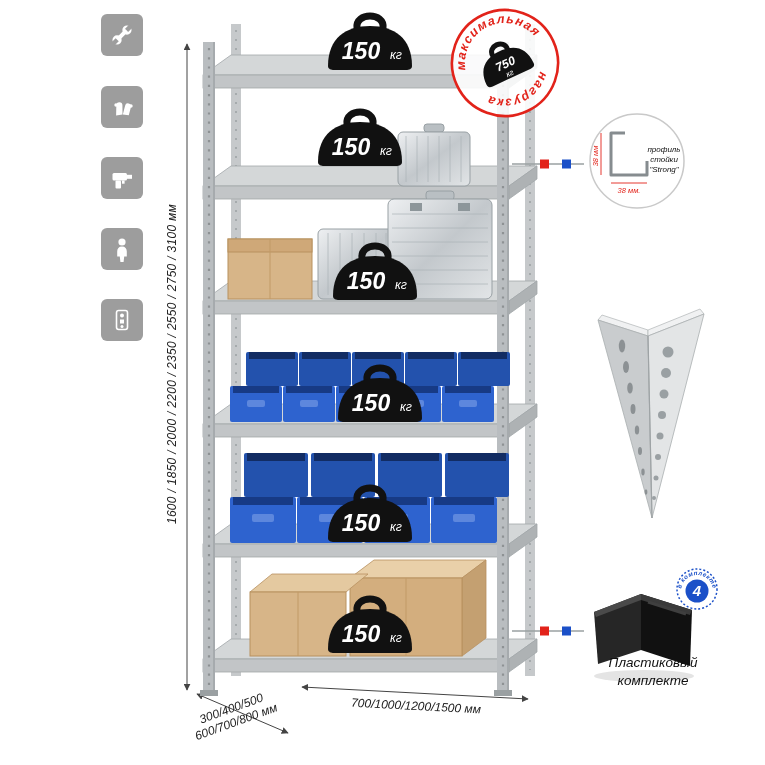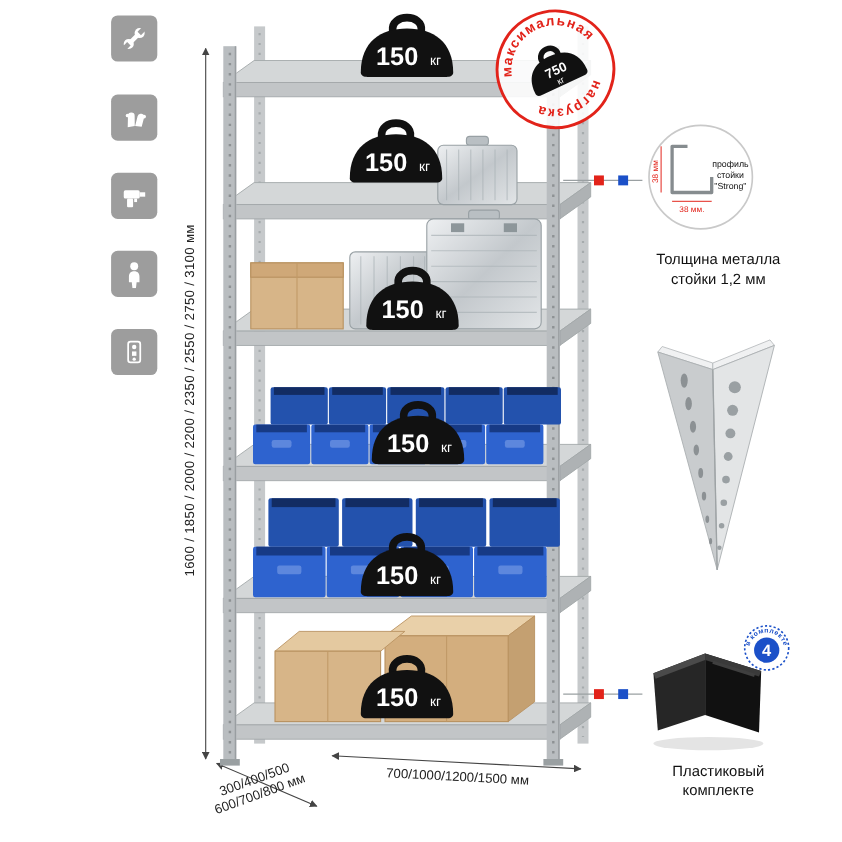--- a/index.html
+++ b/index.html
@@ -1,28 +1,28 @@
 <!DOCTYPE html>
 <html><head>
 <meta charset="utf-8">
 <style>
   html,body{margin:0;padding:0;background:#fff;}
   #canvas{position:relative;width:765px;height:765px;background:#fff;overflow:hidden;
-          font-family:"Liberation Sans","DejaVu Sans",sans-serif;}
+          font-family:"Liberation Sans","DejaVu Sans",sans-serif;font-style:italic;}
   #scene{position:absolute;left:0;top:0;}
   .txt{position:absolute;color:#222;}
   .height-label{left:-88px;top:357px;width:520px;transform:rotate(-90deg);
                 text-align:center;font-size:12px;letter-spacing:.3px;}
   .depth-label{left:148px;top:702px;width:172px;transform:rotate(-20deg);
                text-align:center;font-size:12px;line-height:1.15;}
   .width-label{left:316px;top:699px;width:200px;transform:rotate(3deg);
                text-align:center;font-size:12px;}
   .cap{width:190px;text-align:center;font-size:13.5px;line-height:1.3;color:#111;}
   .thickness-cap{left:558px;top:227px;}
-  .foot-cap{left:558px;top:692px;}
+  .foot-cap{left:558px;top:654px;}
   .feat{position:absolute;left:101px;width:42px;height:42px;background:#9d9d9d;
         border-radius:6px;display:flex;align-items:center;justify-content:center;}
   .feat svg{display:block;}
 </style>
 </head>
 <body>
 
 <div id="canvas">
 
   <svg id="scene" width="765" height="765" viewBox="0 0 765 765">
@@ -407,23 +407,19 @@
 
   <div class="txt height-label">1600 / 1850 / 2000 / 2200 / 2350 / 2550 / 2750 / 3100 мм</div>
 
   <div class="txt depth-label">
     <div>300/400/500</div>
     <div>600/700/800 мм</div>
   </div>
 
   <div class="txt width-label">700/1000/1200/1500 мм</div>
 
-  <div class="txt cap thickness-cap">
-    <div>Толщина металла</div>
-    <div>стойки 1,2 мм</div>
-  </div>
 
   <div class="txt cap foot-cap">
     <div>Пластиковый</div>
     <div>комплекте</div>
   </div>
 
 </div>
 
 </body></html>

